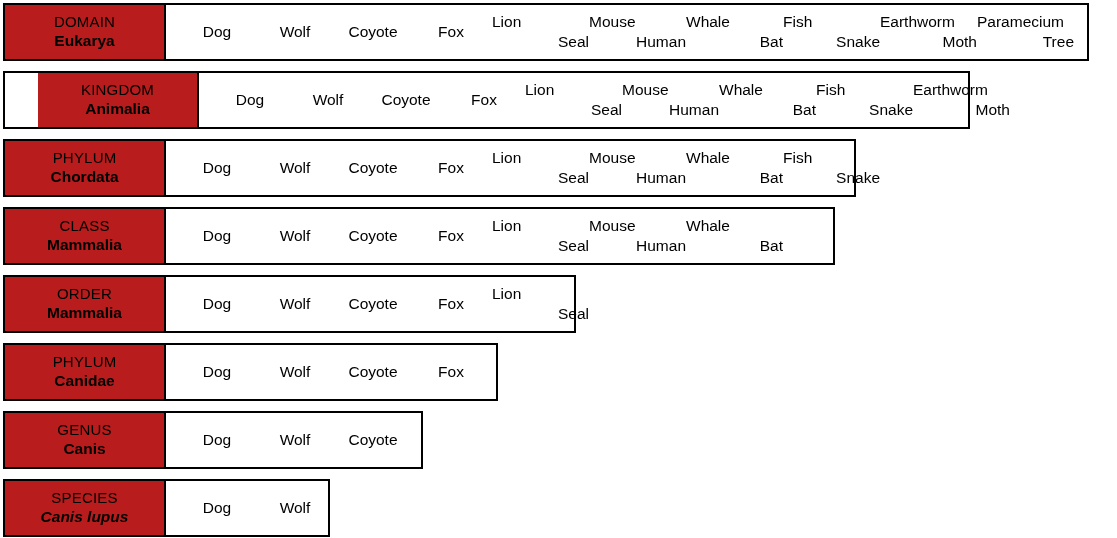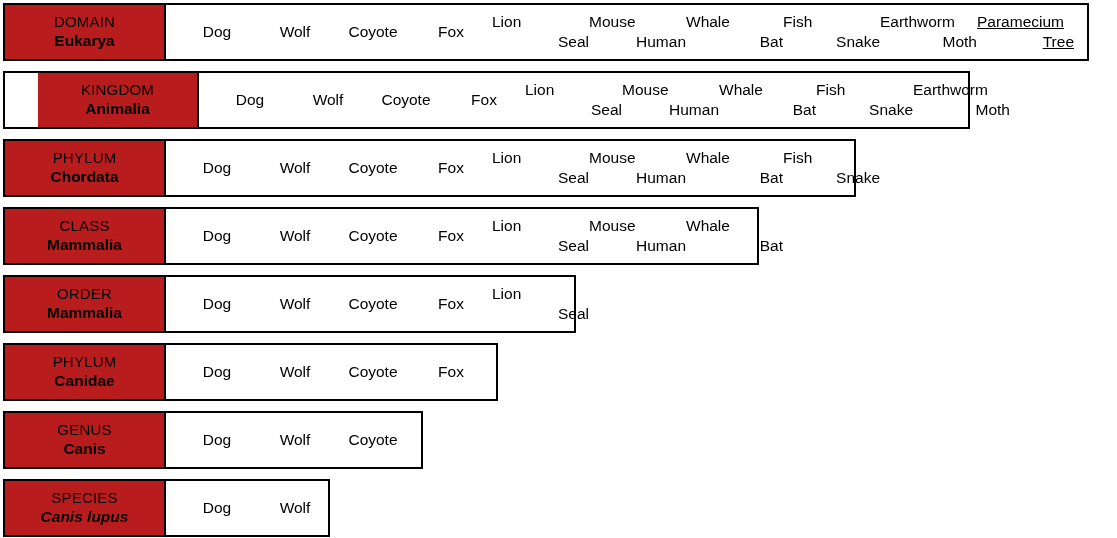--- a/index.html
+++ b/index.html
@@ -126,21 +126,21 @@
           <div class="pair-bottom">Bat</div>
         </div>
         <div class="member-pair" style="left: 617px; width: 97px;">
           <div class="pair-top">Fish</div>
           <div class="pair-bottom">Snake</div>
         </div>
         <div class="member-pair" style="left: 714px; width: 97px;">
           <div class="pair-top">Earthworm</div>
           <div class="pair-bottom">Moth</div>
         </div>
-        <div class="member-pair" style="left: 811px; width: 97px; text-decoration: underline;">
+        <div class="member-pair" style="left: 811px; width: 97px;">
           <div class="pair-top">Paramecium</div>
           <div class="pair-bottom">Tree</div>
         </div>
       </div>
     </div>
     <div class="rank-row" style="top: 71px; width: 967px; padding-left: 33px;">
       <div class="rank-label-cell">
         <div class="rank-name">KINGDOM</div>
         <div class="rank-taxon">Animalia</div>
       </div>
@@ -192,21 +192,21 @@
         <div class="member-pair" style="left: 520px; width: 97px;">
           <div class="pair-top">Whale</div>
           <div class="pair-bottom">Bat</div>
         </div>
         <div class="member-pair" style="left: 617px; width: 97px;">
           <div class="pair-top">Fish</div>
           <div class="pair-bottom">Snake</div>
         </div>
       </div>
     </div>
-    <div class="rank-row" style="top: 207px; width: 756px;">
+    <div class="rank-row" style="top: 207px; width: 832px;">
       <div class="rank-label-cell">
         <div class="rank-name">CLASS</div>
         <div class="rank-taxon">Mammalia</div>
       </div>
       <div class="members-cell">
         <div class="member-single" style="left: 12px; width: 78px;">Dog</div>
         <div class="member-single" style="left: 90px; width: 78px;">Wolf</div>
         <div class="member-single" style="left: 168px; width: 78px;">Coyote</div>
         <div class="member-single" style="left: 246px; width: 78px;">Fox</div>
         <div class="member-pair" style="left: 326px; width: 97px;">

